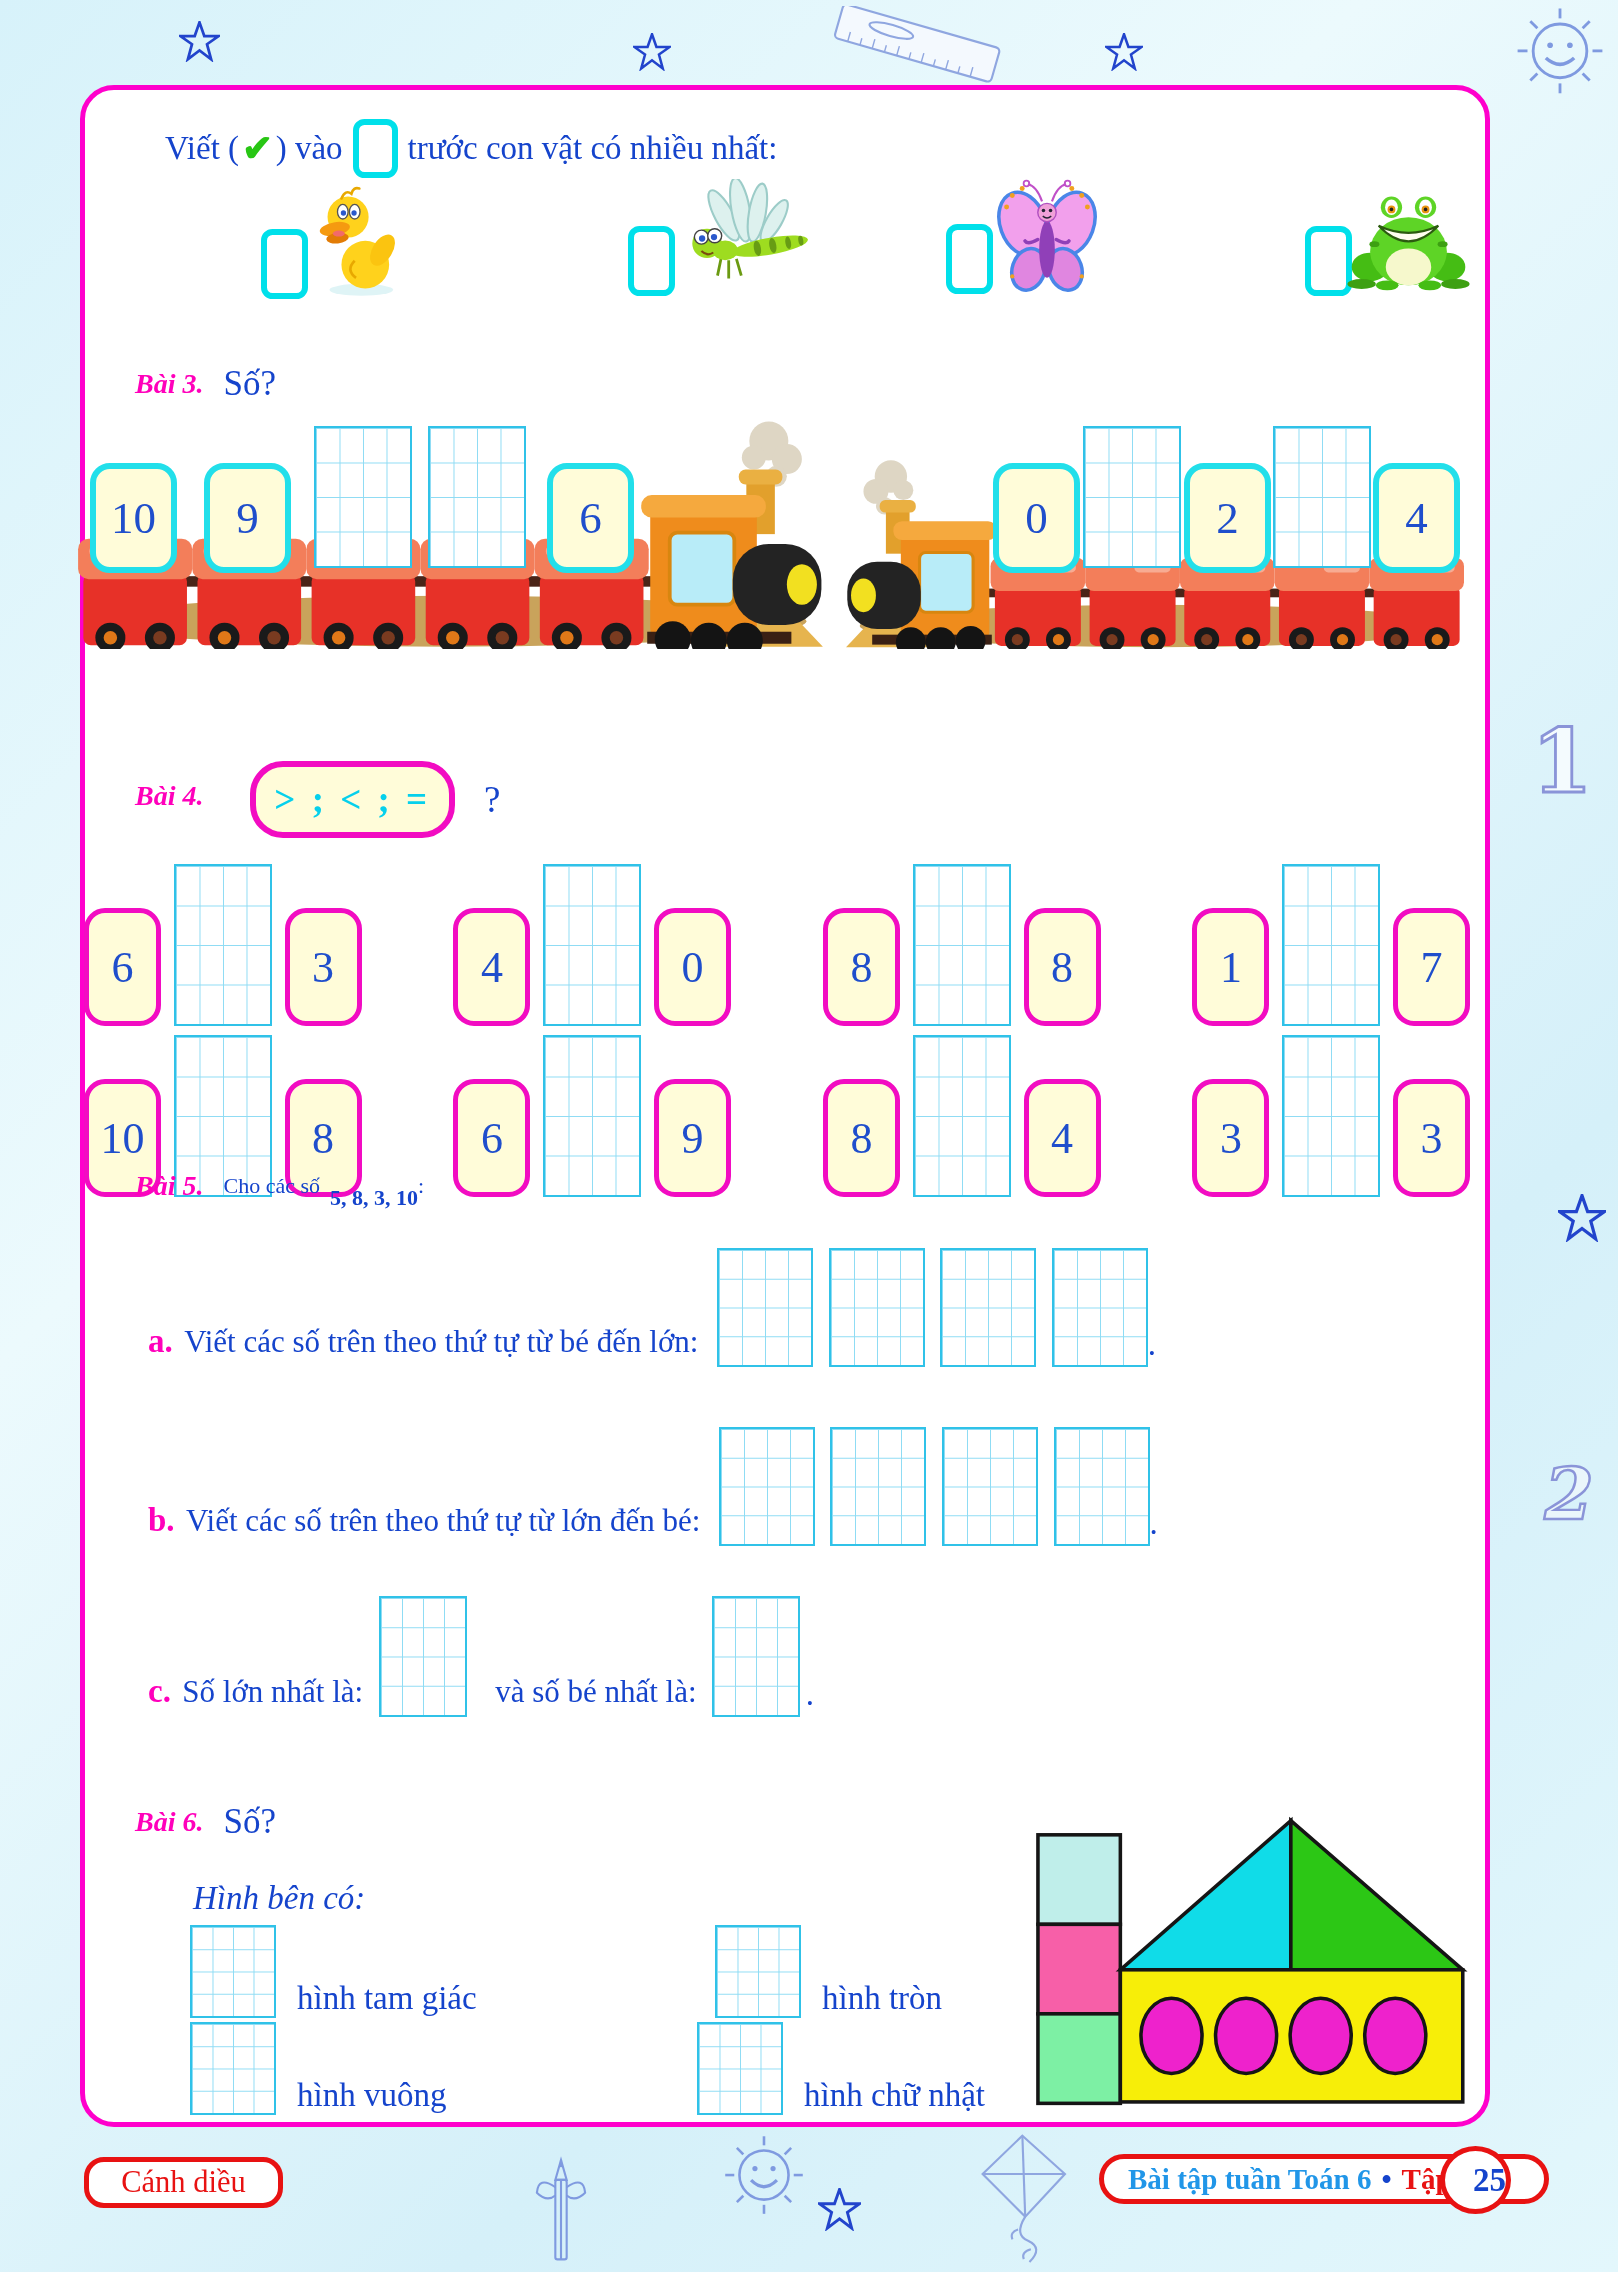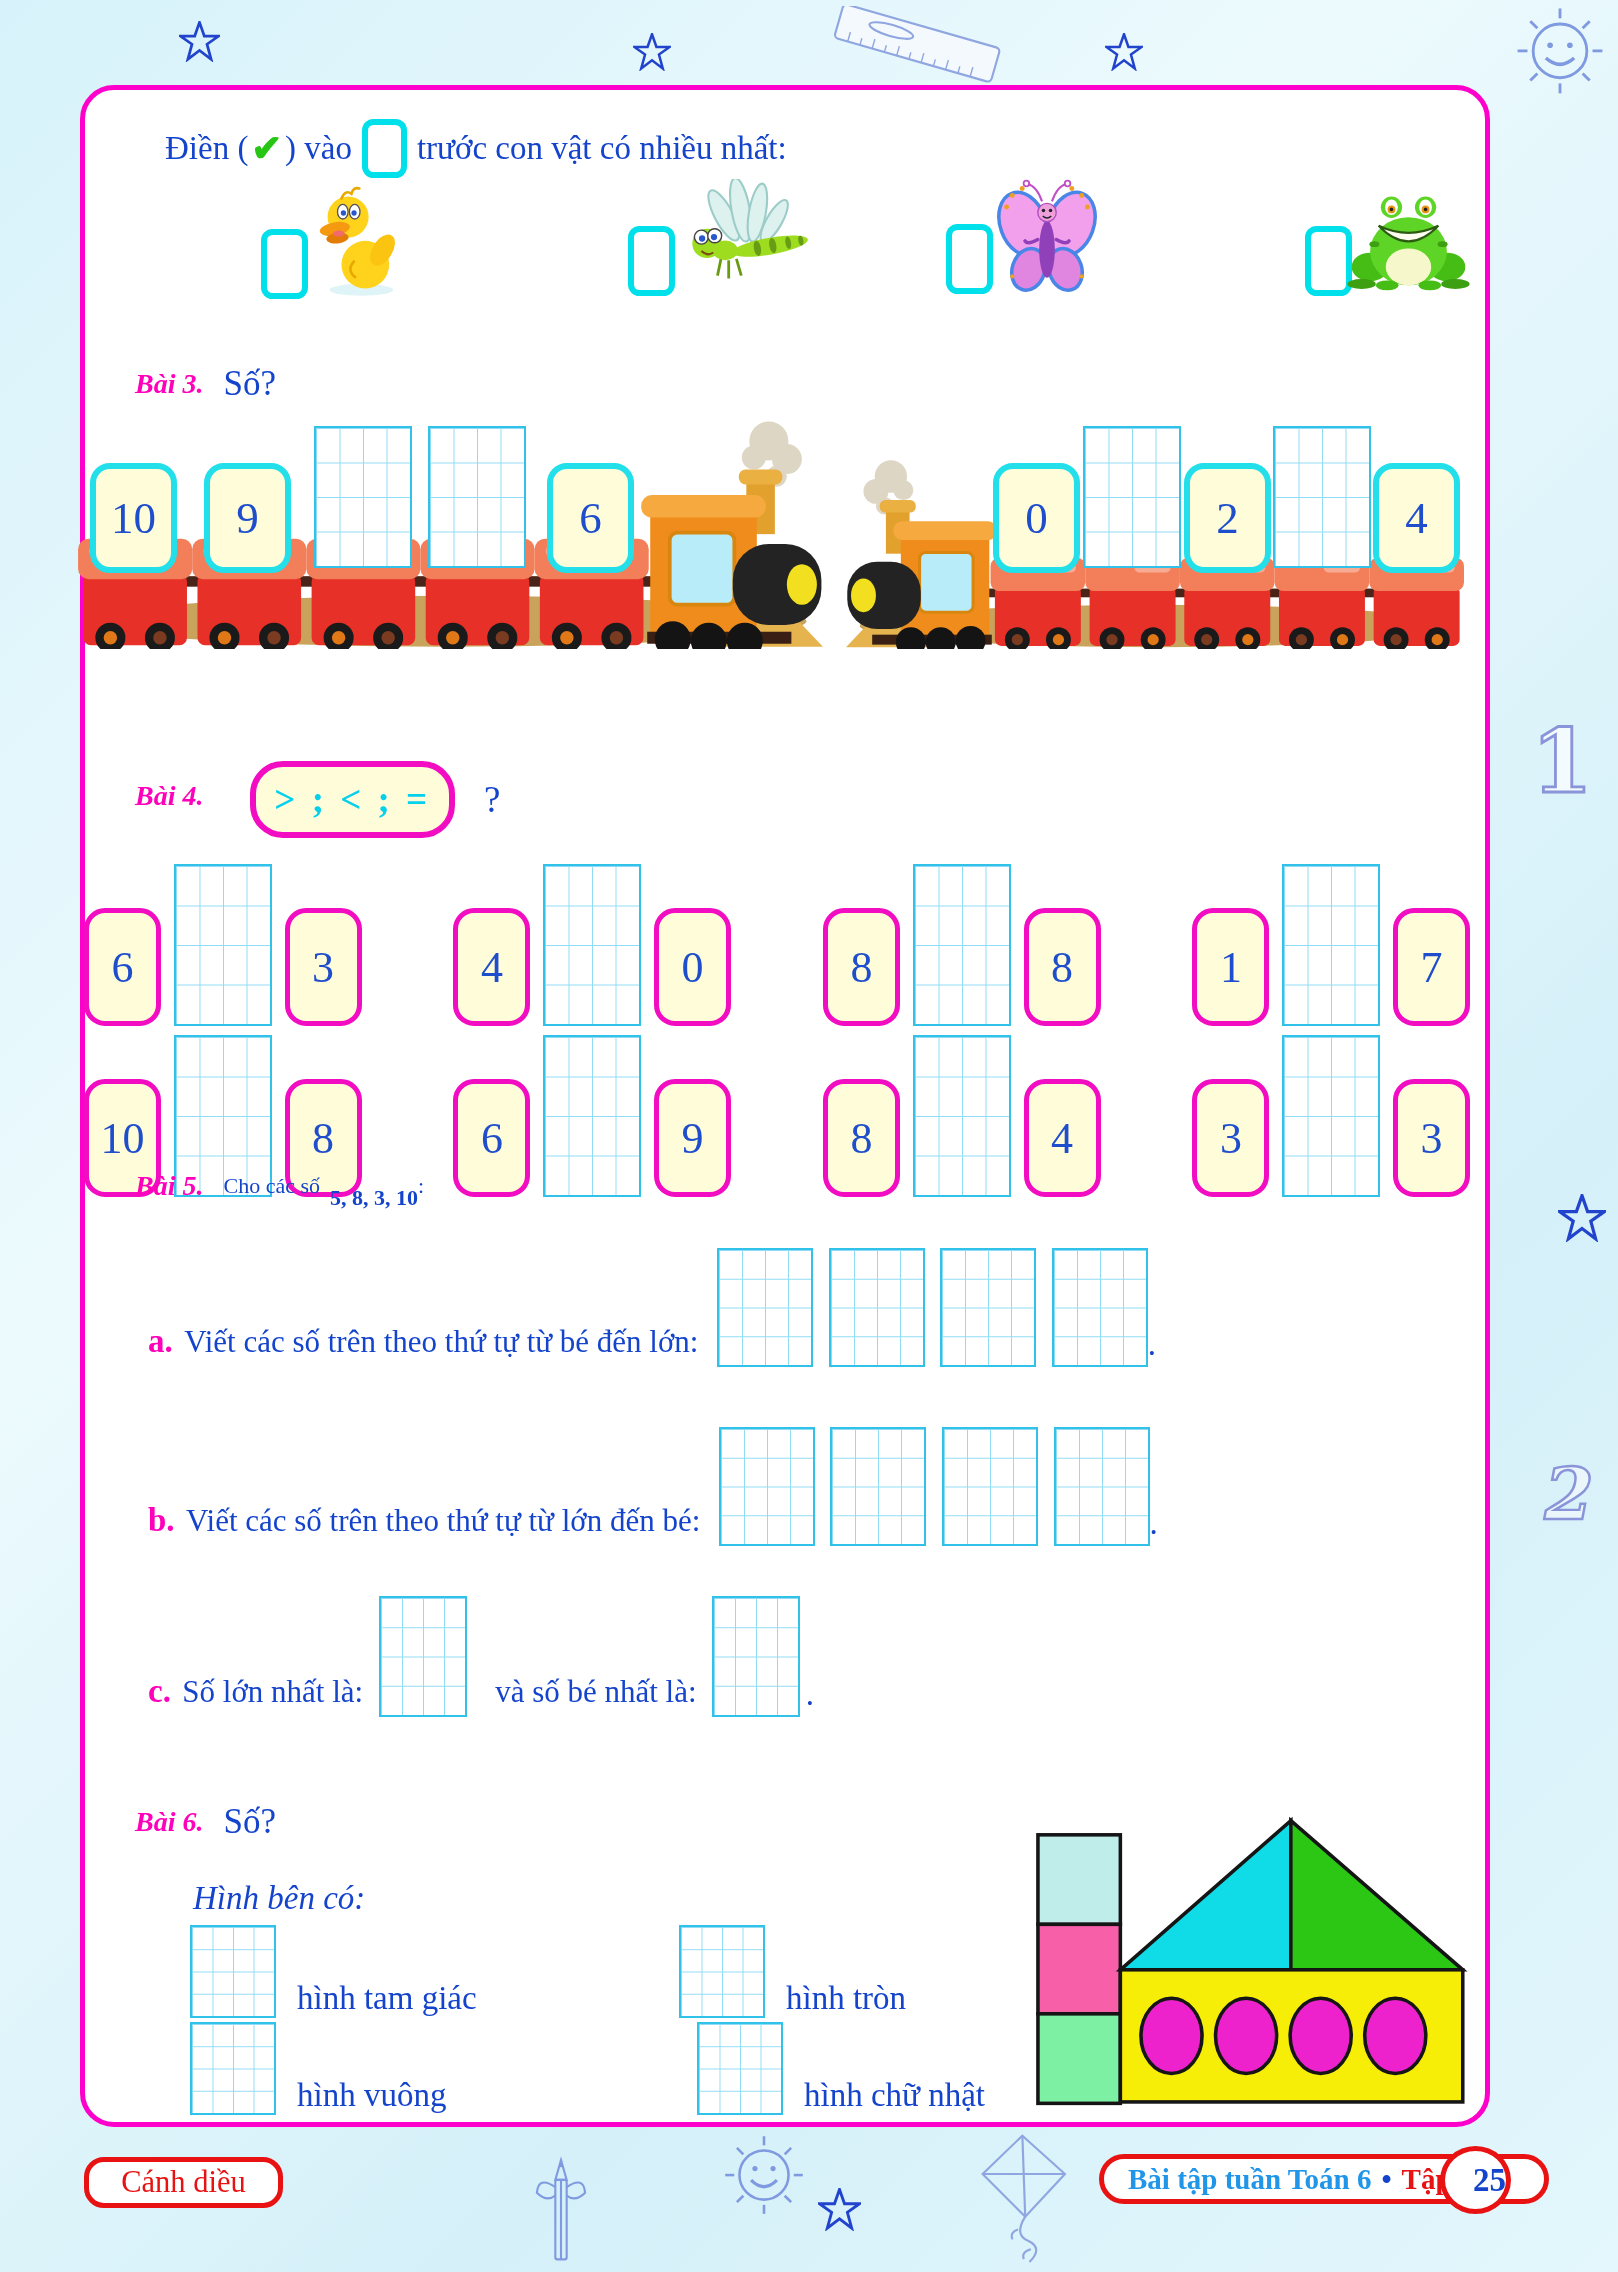--- a/index.html
+++ b/index.html
@@ -232,21 +232,21 @@
       <line x1="36" y1="62" x2="152" y2="62"></line>
       <path d="M96,122 q-16,26 4,34 q22,10 2,30"></path>
       <path d="M86,140 q-12,4 -8,14"></path>
       <path d="M104,168 q-14,4 -10,14"></path>
     </g>
   </svg>
 
   <div class="content-box"></div>
 
   <div class="abs row title-line" style="left:165px;top:119px">
-    <span>Điền (</span>
+    <span>Viết (</span>
       <span class="check-glyph">✔</span>
       <span>) vào</span>
     <span class="inline-cbox"></span>
     <span>trước con vật có nhiều nhất:</span>
   </div>
 
   <div class="acheck" style="left:261px;top:229px"></div>
   <svg class="abs" style="left:307px;top:177px" width="106" height="125" viewBox="0 0 160 180">
     <ellipse cx="82" cy="166" rx="48" ry="9" fill="#dff4f6"></ellipse>
     <ellipse cx="88" cy="128" rx="36" ry="36" fill="#ffd21c"></ellipse>
@@ -499,21 +499,21 @@
   <div class="abs row" style="left:135px;top:1802px">
     <span class="bai-label">Bài 6.</span>
     <span class="bai-prompt" style="margin-left:20px">Số?</span>
   </div>
   <div class="abs b6sub" style="left:193px;top:1880px">Hình bên có:</div>
 
   <div class="b6group" style="left:190px;top:1925px">
     <div class="wgrid b6grid"></div>
     <span class="b6label">hình tam giác</span>
   </div>
-  <div class="b6group" style="left:679px;top:1925px">
+  <div class="b6group" style="left:715px;top:1925px">
     <div class="wgrid b6grid"></div>
     <span class="b6label">hình tròn</span>
   </div>
   <div class="b6group" style="left:190px;top:2022px">
     <div class="wgrid b6grid"></div>
     <span class="b6label">hình vuông</span>
   </div>
   <div class="b6group" style="left:697px;top:2022px">
     <div class="wgrid b6grid"></div>
     <span class="b6label">hình chữ nhật</span>

